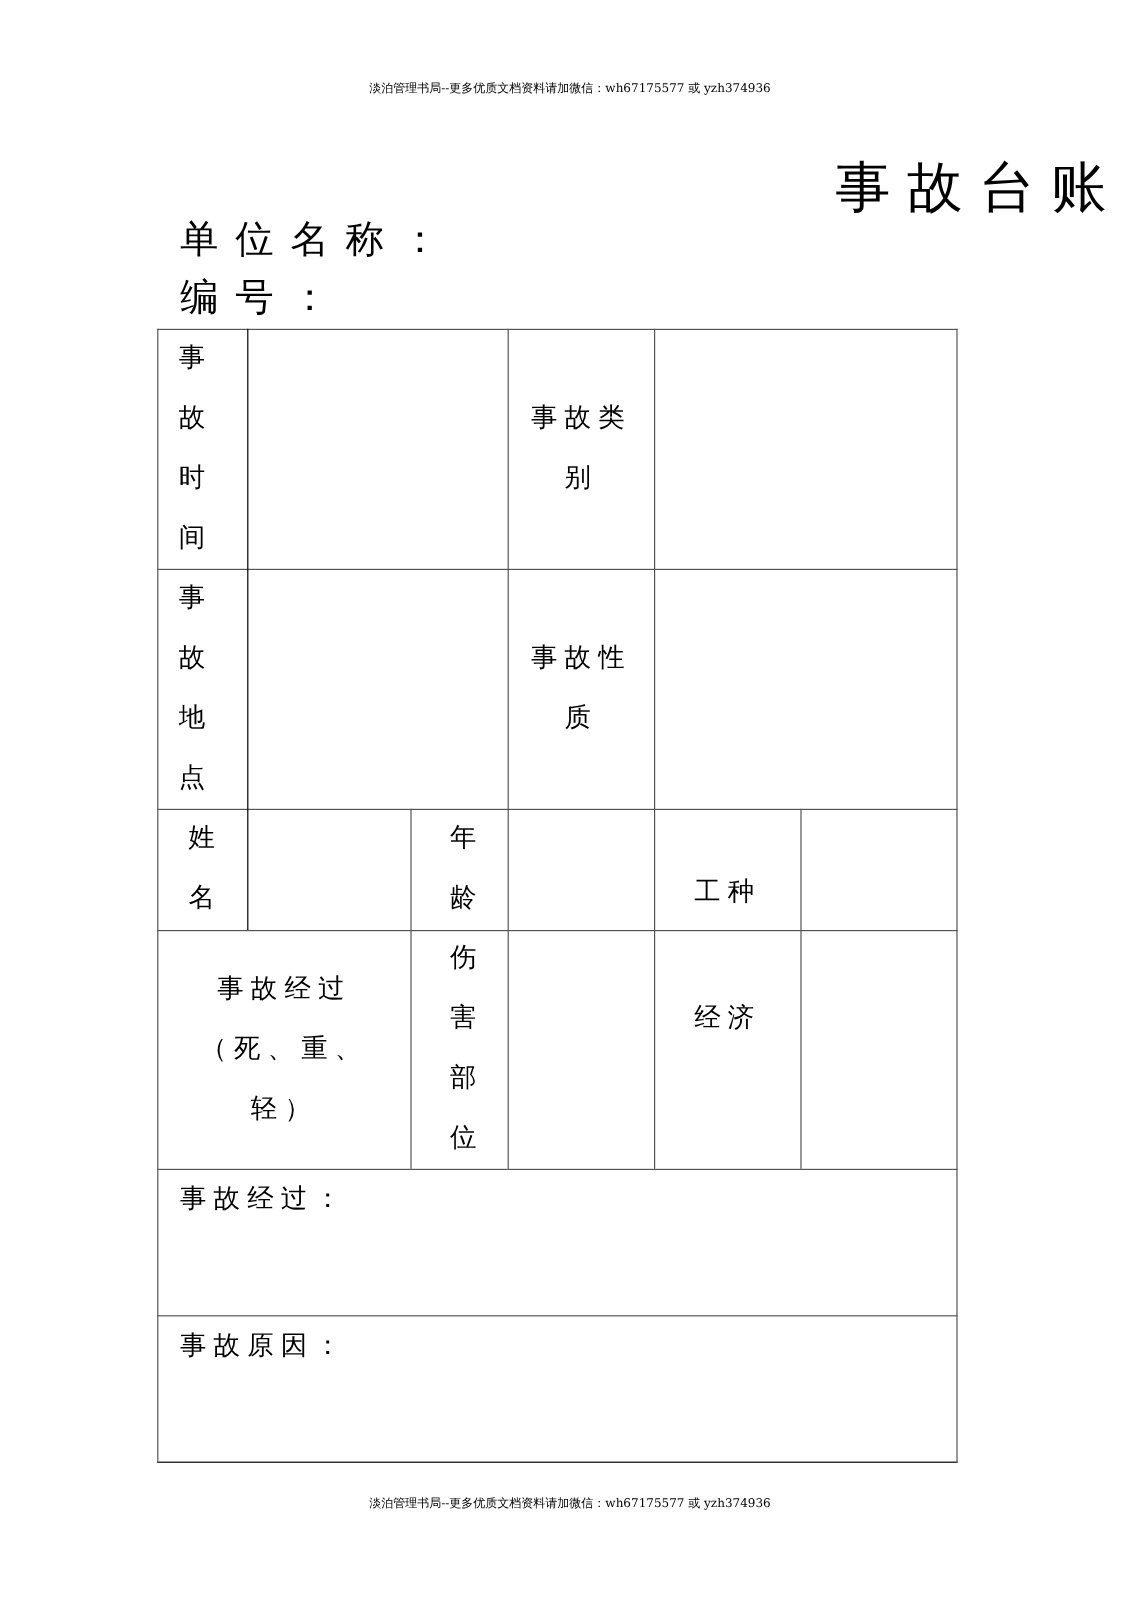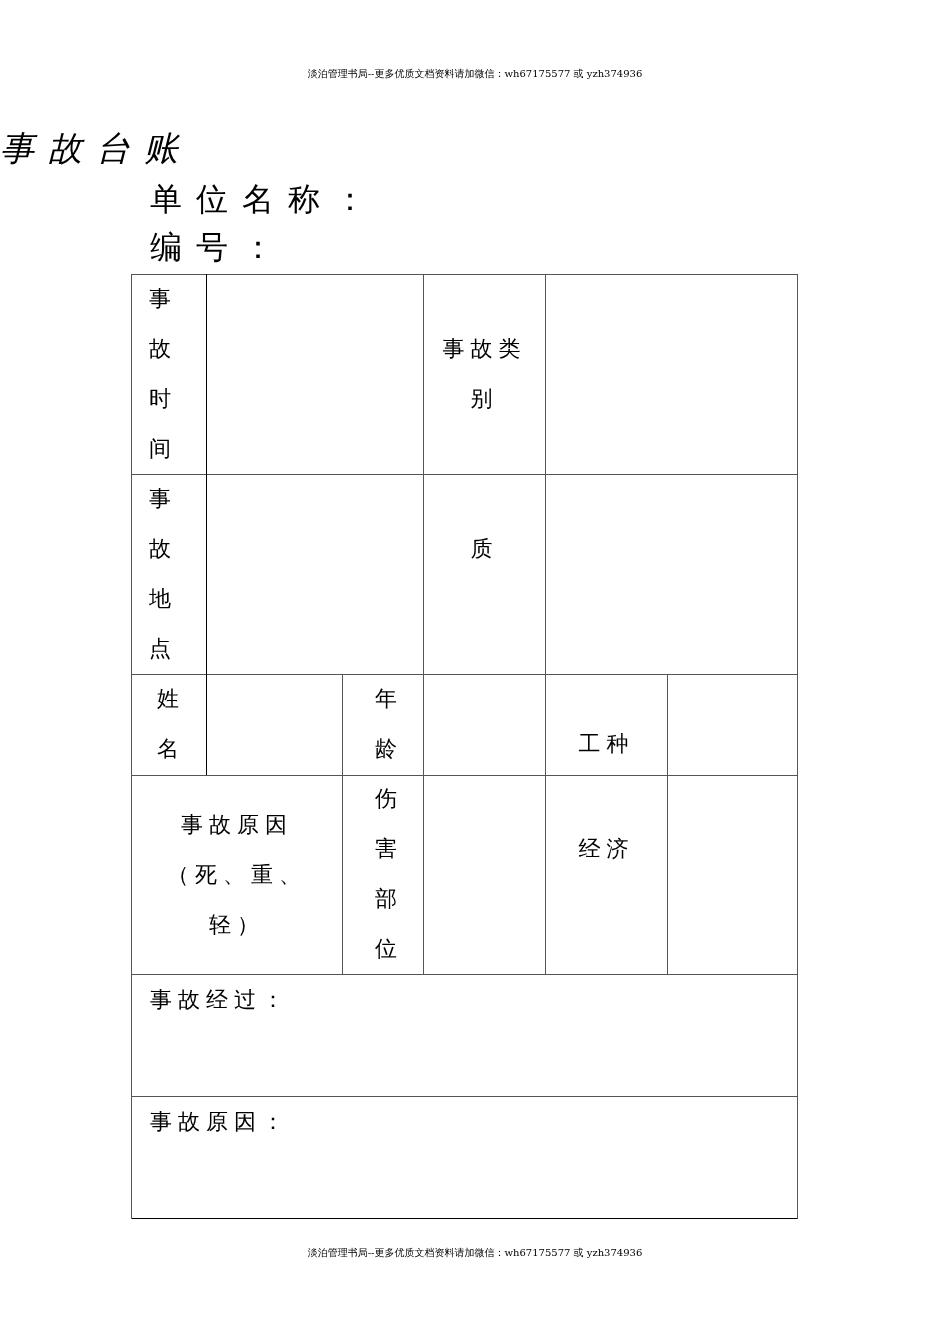--- a/index.html
+++ b/index.html
@@ -1,22 +1,22 @@
 <!DOCTYPE html>
 <html><head>
 <meta charset="utf-8">
 <style>
   html, body { margin:0; padding:0; background:#ffffff; }
   body { width:950px; height:1344px; position:relative; overflow:hidden;
          font-family:"DejaVu Serif", "Liberation Serif", serif; color:#000; }
   .hdr { position:absolute; left:0; width:950px; text-align:center; font-size:10px; }
   .top { top:67px; }
   .bot { top:1246px; }
-  .title { position:absolute; top:126px; left:0; width:936px; text-align:left;
-           font-size:34px; letter-spacing:14px;font-style:italic; }
+  .title { position:absolute; top:126px; left:0; width:936px; text-align:right;
+           font-size:46px; letter-spacing:14px; }
   .field { position:absolute; left:150px; font-size:32px; letter-spacing:14px; }
   .f1 { top:178px; } .f2 { top:226px;font-family:Liberation Mono, monospace; }
   .cell { position:absolute; box-sizing:border-box; }
   .ln-h { position:absolute; height:1px; background:#555; }
   .ln-v { position:absolute; width:1px; background:#555; }
   .lbl { position:absolute; font-size:22px; line-height:50px; text-align:center; letter-spacing:6px; }
   .vert { width:30px; }
   .vert span { display:block; }
 </style>
 </head>
@@ -59,39 +59,40 @@
   <div class="cell" style="left:546px;top:275px;width:251px;height:199px;"></div>
 
   <div class="lbl vert" style="left:148px;top:474px;">
     <span>事</span>
       <span>故</span>
       <span>地</span>
       <span>点</span>
   </div>
   <div class="cell" style="left:207px;top:475px;width:216px;height:199px;"></div>
   <div class="lbl" style="left:424px;top:524px;width:121px;">
+    <span style="display:block">事故性</span>
       <span style="display:block">质</span>
   </div>
   <div class="cell" style="left:546px;top:475px;width:251px;height:199px;"></div>
 
   <div class="lbl vert" style="left:156px;top:674px;">
     <span>姓</span>
       <span>名</span>
   </div>
   <div class="cell" style="left:207px;top:675px;width:135px;height:100px;"></div>
   <div class="lbl vert" style="left:374px;top:674px;">
     <span>年</span>
       <span>龄</span>
   </div>
   <div class="cell" style="left:424px;top:675px;width:121px;height:100px;"></div>
   <div class="lbl" style="left:546px;top:719px;width:121px;">工种</div>
   <div class="cell" style="left:668px;top:675px;width:129px;height:100px;"></div>
 
   <div class="lbl" style="left:132px;top:800px;width:210px;">
-    <span style="display:block">事故原因</span>
+    <span style="display:block">事故经过</span>
       <span style="display:block">（死、重、</span>
       <span style="display:block">轻）</span>
   </div>
   <div class="lbl vert" style="left:374px;top:774px;">
     <span>伤</span>
       <span>害</span>
       <span>部</span>
       <span>位</span>
   </div>
   <div class="cell" style="left:424px;top:776px;width:121px;height:198px;"></div>

